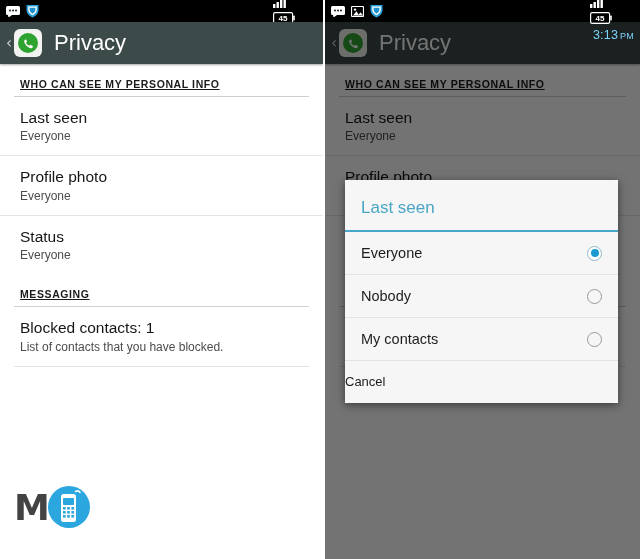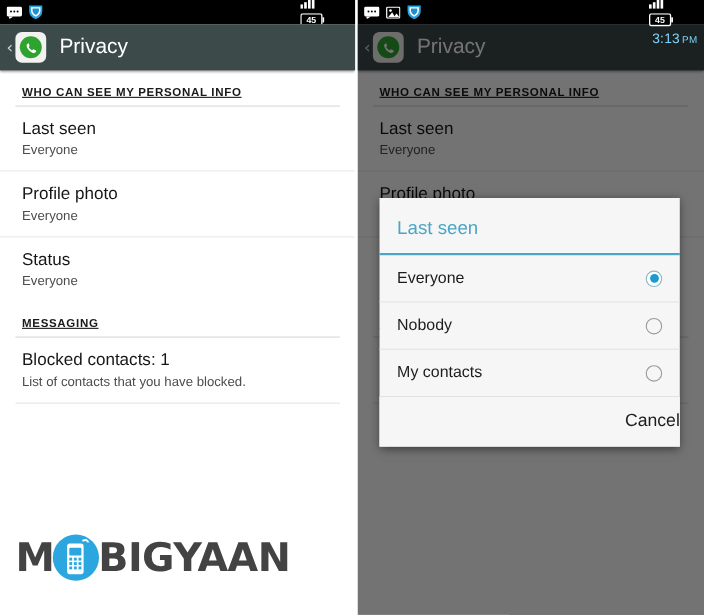--- a/index.html
+++ b/index.html
@@ -91,21 +91,21 @@
     height: 28px;
     border-radius: 6px;
     background: #f2f2f0;
     display: flex;
     align-items: center;
     justify-content: center;
     flex: none;
   }
   .ab-title {
     color: #ffffff;
-    font-size: 19px;
+    font-size: 22px;
     margin-left: 12px;
     font-weight: normal;
   }
 
   
   .list { background: #ffffff; }
 
   .section-header {
     padding: 14px 20px 6px 20px;
     font-size: 10.5px;
@@ -201,23 +201,23 @@
     content: "";
     position: absolute;
     left: 2.5px;
     top: 2.5px;
     width: 8px;
     height: 8px;
     border-radius: 50%;
     background: #1a9ad0;
   }
   .dlg-cancel {
-    text-align: right;
+    text-align: left;
     padding: 13px 0 14px 0;
-    font-size: 16px;
+    font-size: 13px;
     color: #1c1c1c;
     background: #f6f6f6;
   }
 
   
   .watermark {
     position: absolute;
     left: 14px;
     top: 485px;
     display: flex;
@@ -451,16 +451,15 @@
         <rect x="24.4" y="22" width="2.6" height="2.6" fill="#2ba6de"></rect>
         <rect x="16" y="26" width="2.6" height="2.6" fill="#2ba6de"></rect>
         <rect x="20.2" y="26" width="2.6" height="2.6" fill="#2ba6de"></rect>
         <rect x="24.4" y="26" width="2.6" height="2.6" fill="#2ba6de"></rect>
         <rect x="16" y="30" width="2.6" height="2.6" fill="#2ba6de"></rect>
         <rect x="20.2" y="30" width="2.6" height="2.6" fill="#2ba6de"></rect>
         <rect x="24.4" y="30" width="2.6" height="2.6" fill="#2ba6de"></rect>
         <path d="M28.5 6.5 q3 -1.5 4.5 1" stroke="#ffffff" stroke-width="1.6" fill="none" stroke-linecap="round"></path>
       </svg>
     </span>
-    <span class="wm-text">BIGYAAN</span>
   </div>
 
 </div>
 
 </body></html>

